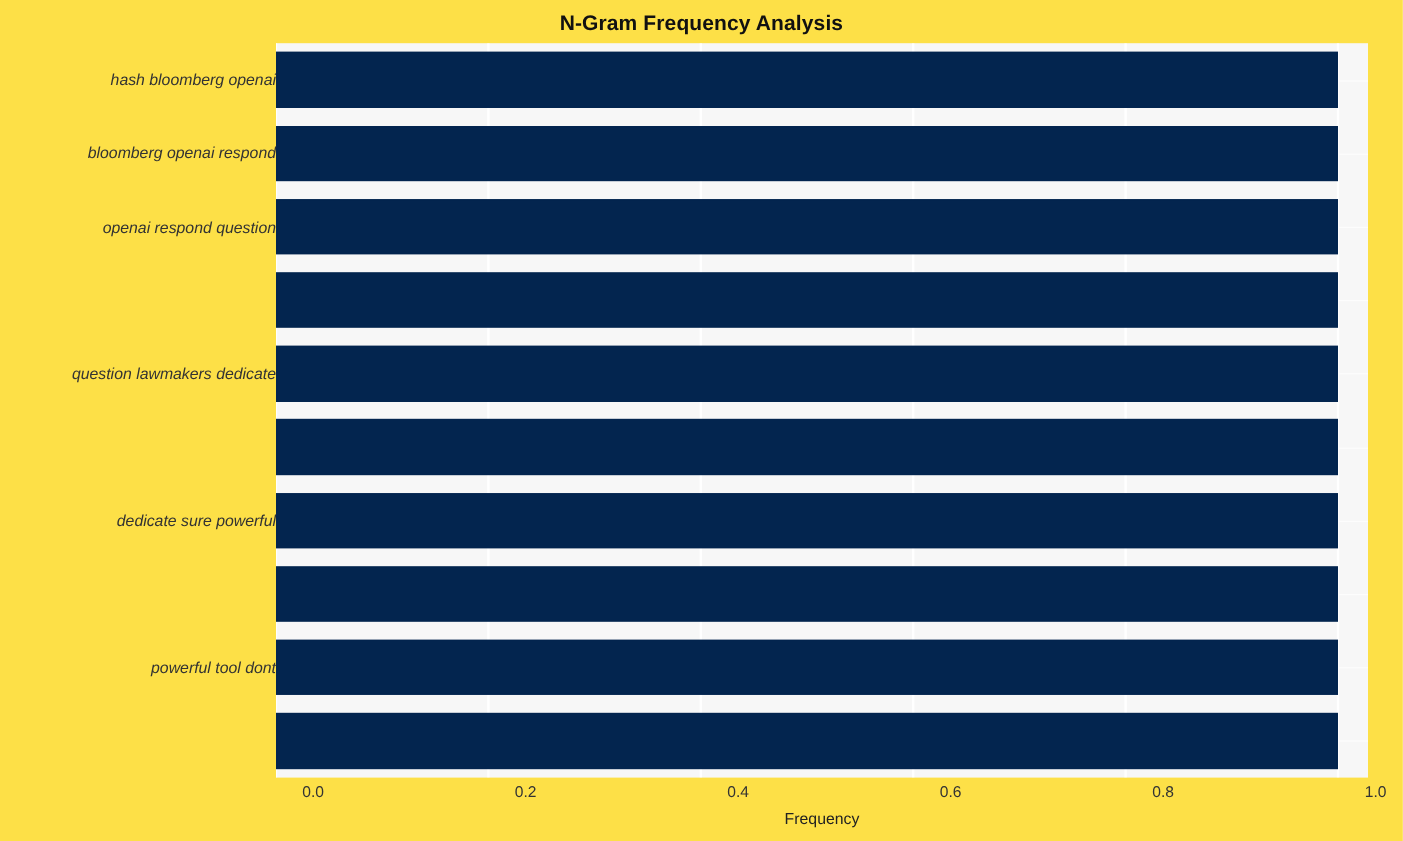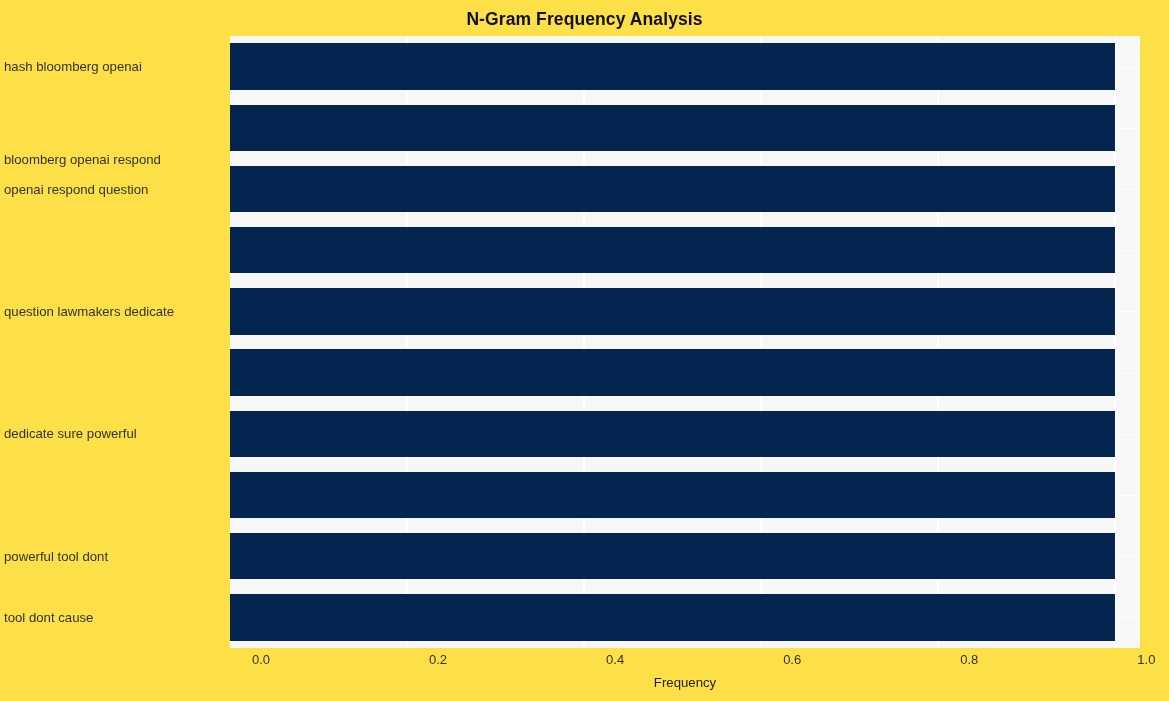--- a/index.html
+++ b/index.html
@@ -68,24 +68,26 @@
     left: 0;
     background: #03254f;
     box-shadow: inset 0 0 0 1px #03254f;
   }
 
   
   .ylabel {
     position: absolute;
     right: 0;
     width: 226px;
+    text-align: right;
     font-size: 13.2px;
     color: #333333;
     white-space: nowrap;
     line-height: 15px;
+    font-style: italic;
   }
   #y-axis-labels {
     position: absolute;
     left: 0;
     top: 36px;
     width: 230px;
     height: 612px;
   }
 
   
@@ -156,26 +158,25 @@
         <div class="bar" title="lawmakers dedicate sure: 1" style="top: 313.497px; height: 46.206px; width: 885.386px; background: rgb(3, 37, 79);"></div>
         <div class="bar" title="dedicate sure powerful: 1" style="top: 374.697px; height: 46.206px; width: 885.386px; background: rgb(3, 37, 79);"></div>
         <div class="bar" title="sure powerful tool: 1" style="top: 435.897px; height: 46.206px; width: 885.386px; background: rgb(3, 37, 79);"></div>
         <div class="bar" title="powerful tool dont: 1" style="top: 497.097px; height: 46.206px; width: 885.386px; background: rgb(3, 37, 79);"></div>
         <div class="bar" title="tool dont cause: 1" style="top: 558.297px; height: 46.206px; width: 885.386px; background: rgb(3, 37, 79);"></div>
       </div>
   </div>
 
   <div id="y-axis-labels">
       <div class="ylabel" style="top: 23.1px;">hash bloomberg openai</div>
-      <div class="ylabel" style="top: 84.3px; margin-top: 32px;">bloomberg openai respond</div>
+      <div class="ylabel" style="top: 84.3px;">bloomberg openai respond</div>
       <div class="ylabel" style="top: 145.5px;">openai respond question</div>
       <div class="ylabel" style="top: 267.9px;">question lawmakers dedicate</div>
       <div class="ylabel" style="top: 390.3px;">dedicate sure powerful</div>
       <div class="ylabel" style="top: 512.7px;">powerful tool dont</div>
-      <div class="ylabel" style="top: 573.9px;">tool dont cause</div>
     </div>
 
   <div id="x-axis-labels">
       <div class="xlabel" style="left: 230px;">0.0</div>
       <div class="xlabel" style="left: 407.077px;">0.2</div>
       <div class="xlabel" style="left: 584.155px;">0.4</div>
       <div class="xlabel" style="left: 761.232px;">0.6</div>
       <div class="xlabel" style="left: 938.309px;">0.8</div>
       <div class="xlabel" style="left: 1115.39px;">1.0</div>
     </div>

